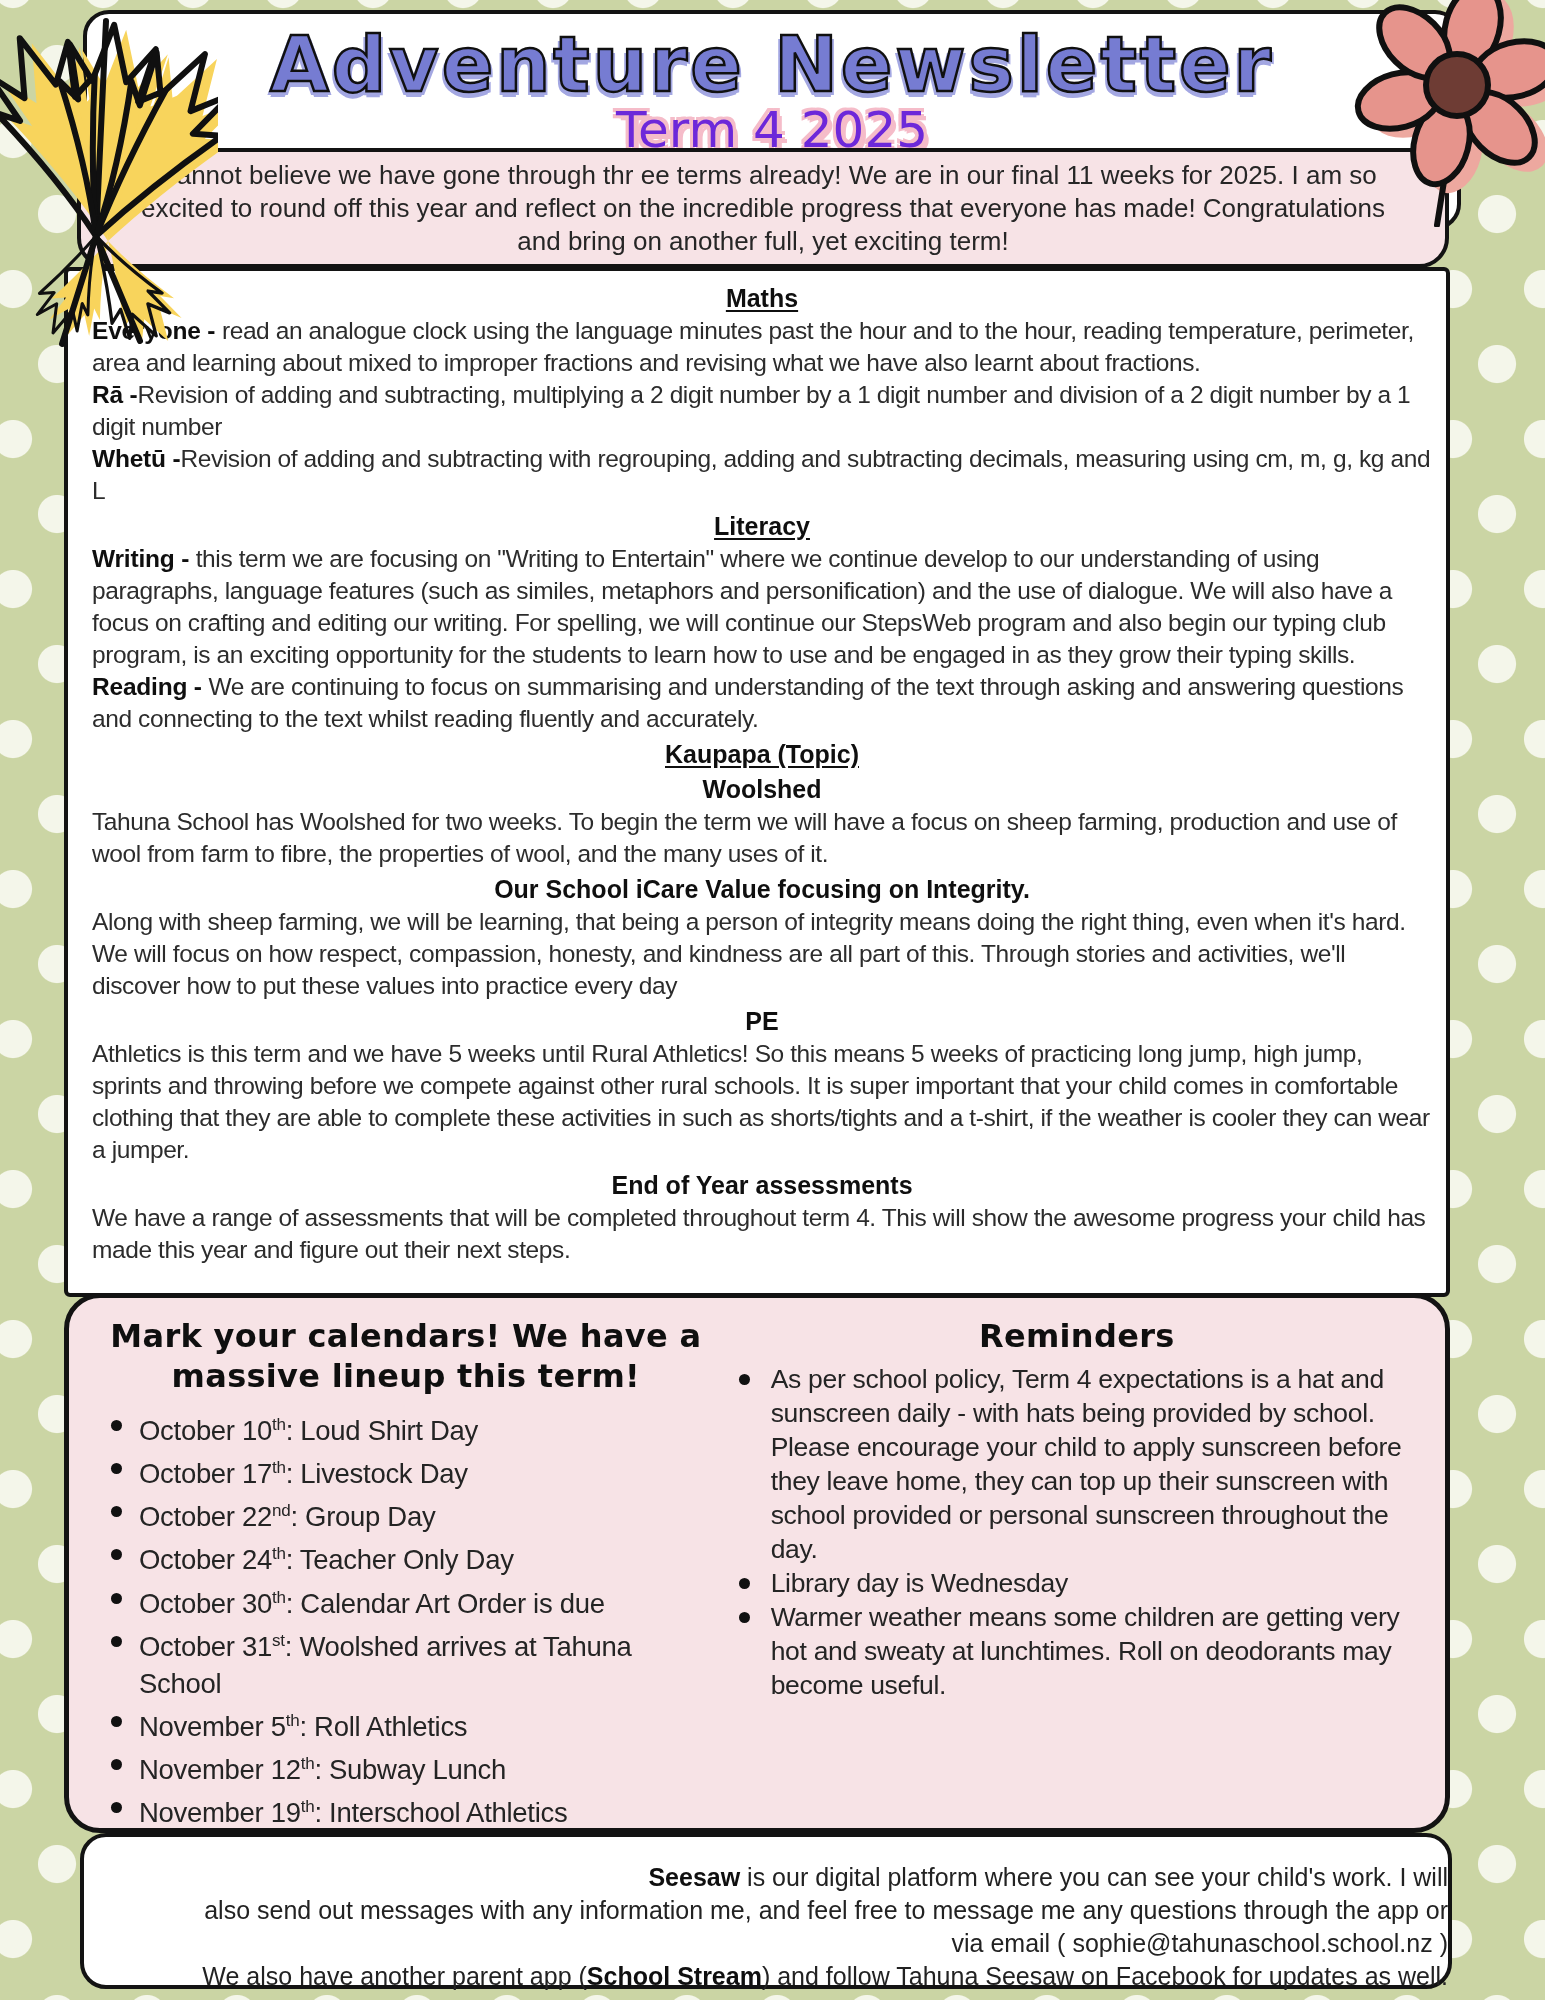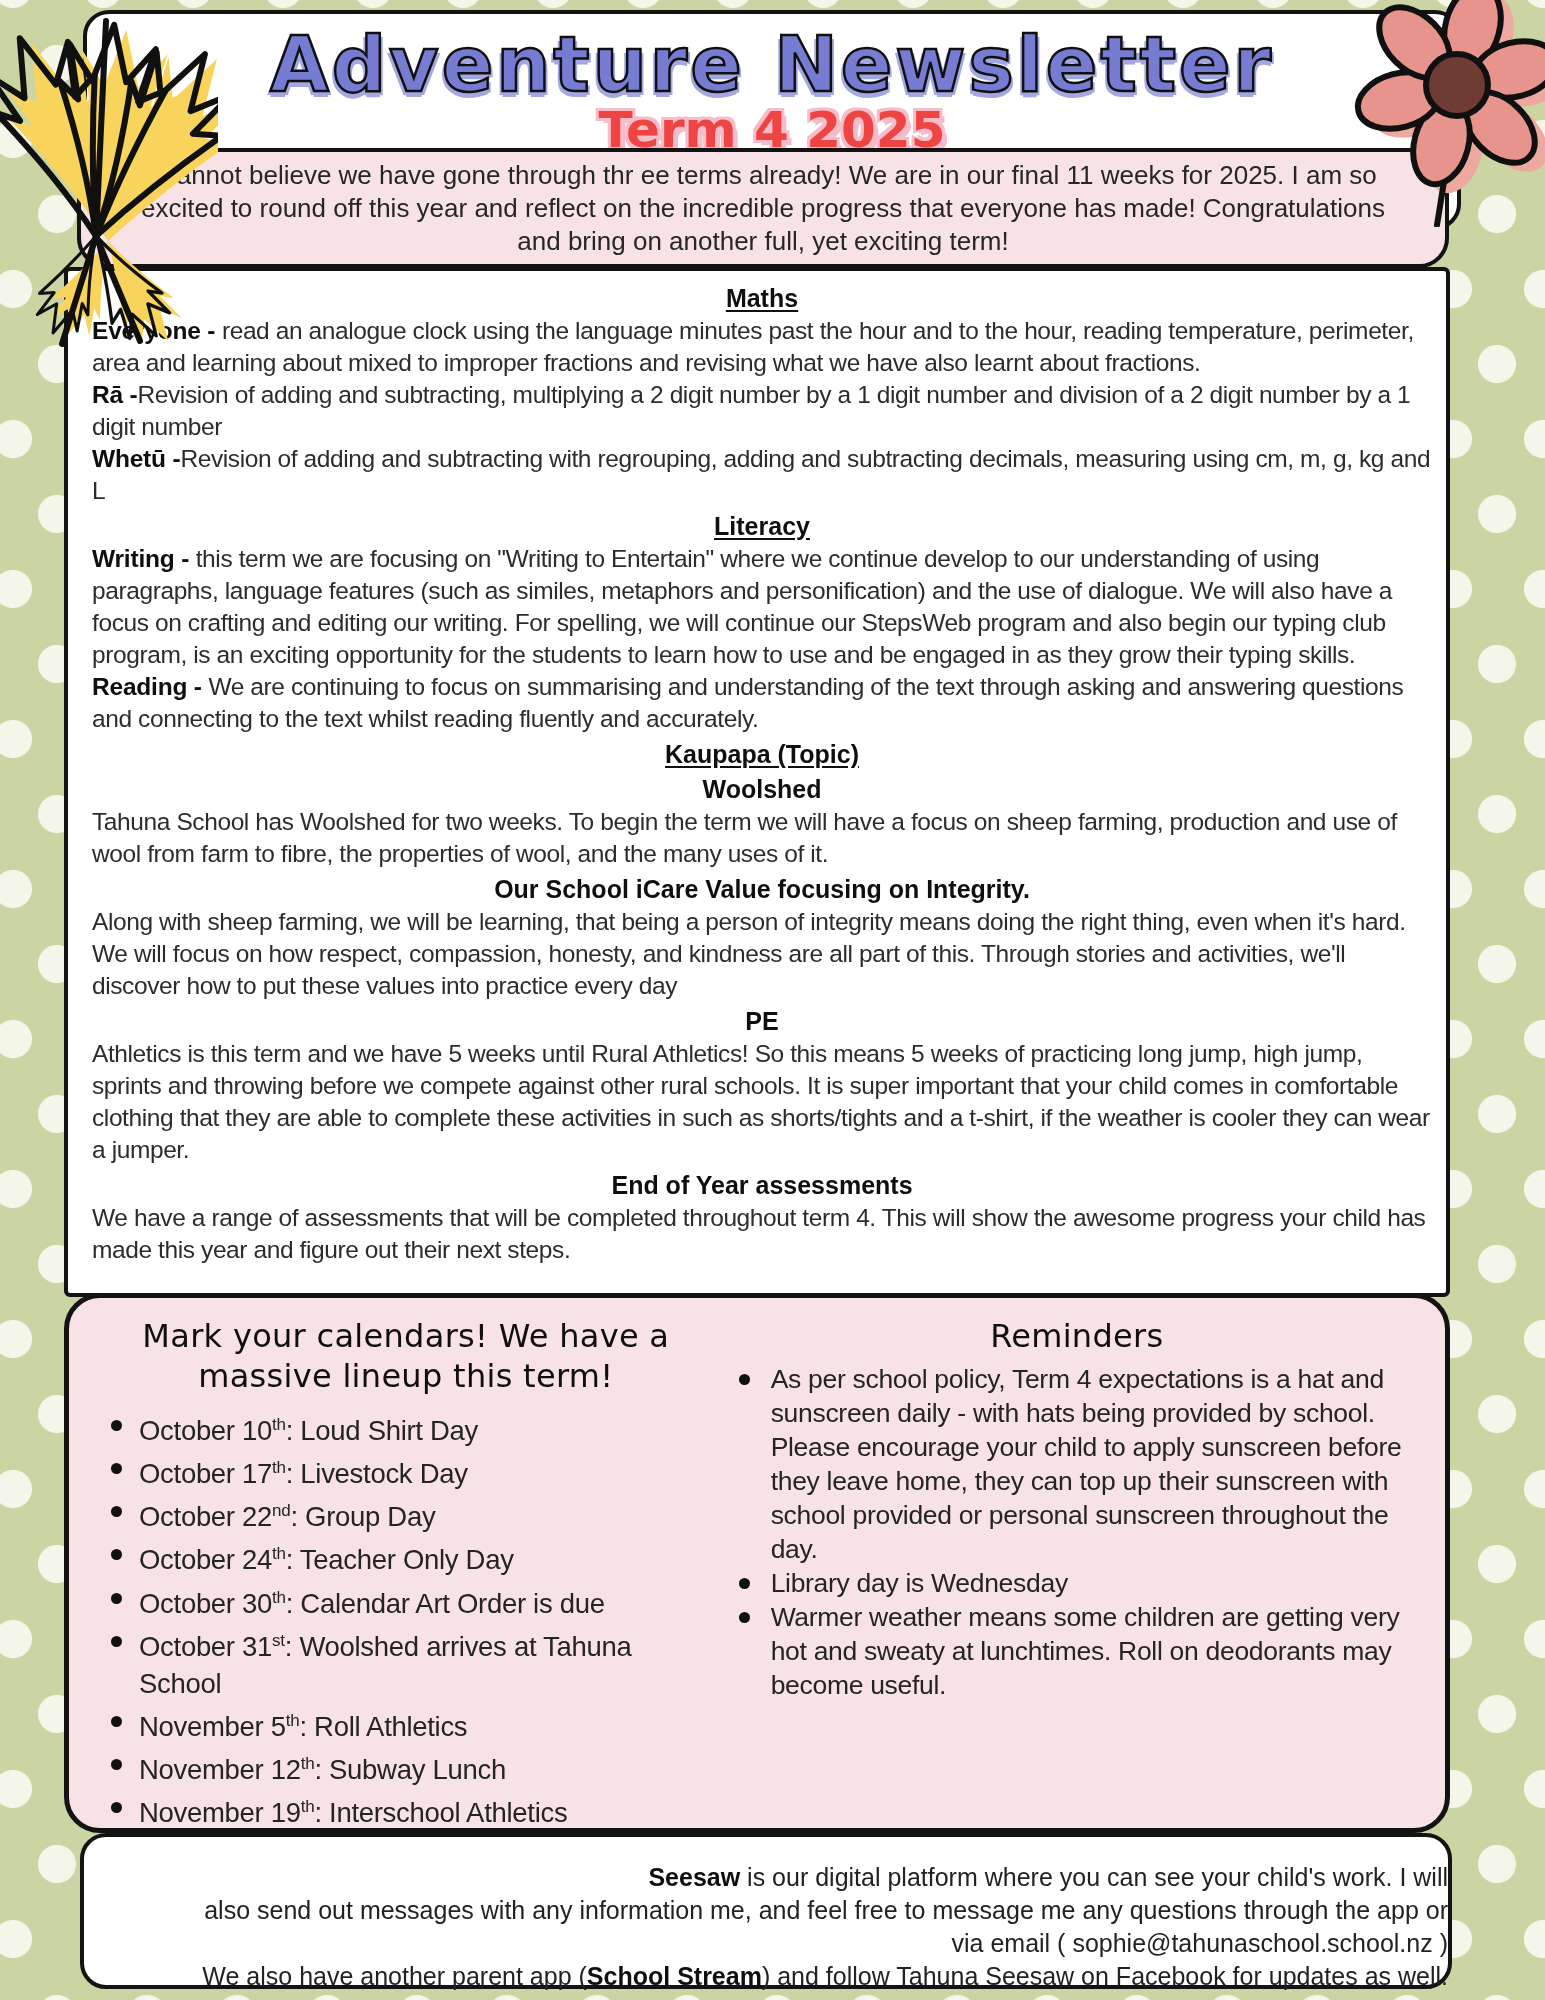--- a/index.html
+++ b/index.html
@@ -19,22 +19,22 @@
     background:#ffffff; border:4px solid #131313; border-radius:26px;
     text-align:center; z-index:1;
   }
   .title {
     margin-top:6px; font-family:"DejaVu Sans", sans-serif; font-weight:700;
     font-size:76px; letter-spacing:3px; color:#767cd2;
     -webkit-text-stroke:2.5px #101010;
     text-shadow:-3px 4px 0 #a3a7e2, 3px 4px 0 #a3a7e2, 0 6px 0 #a3a7e2;
   }
   .subtitle {
-    margin-top:-8px; font-family:"DejaVu Sans", sans-serif; font-weight:700;
-    font-size:50px; color:#ef4444;
+    margin-top:-8px; font-family:"DejaVu Sans", sans-serif; font-weight:400;
+    font-size:50px; color:#6d28d9;
     text-shadow:3px 3px 0 #f5bcc9, -3px 3px 0 #f5bcc9, 3px -3px 0 #f5bcc9, -3px -3px 0 #f5bcc9, 5px 5px 0 #f5bcc9;
   }
   .intro-box {
     position:absolute; left:77px; top:148px; width:1372px; height:120px; z-index:3;
     background:#f7e3e6; border:4px solid #131313; border-radius:30px;
     display:flex; align-items:center; justify-content:center;
     padding:4px 44px; font-size:26px; line-height:33px; text-align:center; color:#262626;
   }
   .main-box {
     position:absolute; left:64px; top:267px; width:1386px; height:1030px; z-index:2;
@@ -46,21 +46,21 @@
   .sec-h { text-align:center; font-size:25px; line-height:32px; font-weight:bold; color:#0f0f0f; margin:3px 0 1px; }
   .sec-h.u { text-decoration:underline; text-underline-offset:3px;text-align:center; }
   .cal-box {
     position:absolute; left:64px; top:1293px; width:1386px; height:540px; z-index:2;
     background:#f7e3e6; border:5px solid #131313; border-radius:36px;
     display:flex; overflow:hidden; padding:18px 12px 0 30px;
   }
   .cal-col { width:46%; }
   .rem-col { width:54%; padding-left:14px; padding-right:6px; }
   .fun-title {
-    font-family:"DejaVu Sans", sans-serif; font-weight:normal; font-size:32px;
+    font-family:"DejaVu Sans", sans-serif; font-weight:bold; font-size:32px;
     line-height:40px; letter-spacing:0.3px; text-align:center; color:#0f0f0f;
   }
   ul.dotlist { list-style:none; margin-top:10px; }
   li.dot { position:relative; padding-left:40px; font-size:27.5px; line-height:37px; letter-spacing:-0.3px; color:#242424; }
   li.dot::before { content:""; position:absolute; left:12px; top:14px; width:11px; height:11px; border-radius:50%; background:#111; }
   .rem-col ul.dotlist { margin-top:6px; }
   .rem-col li.dot { font-size:26.5px; line-height:34px; padding-left:44px; }
   .rem-col li.dot::before { top:12px; }
   sup { font-size:0.62em; }
   .footer-box {

